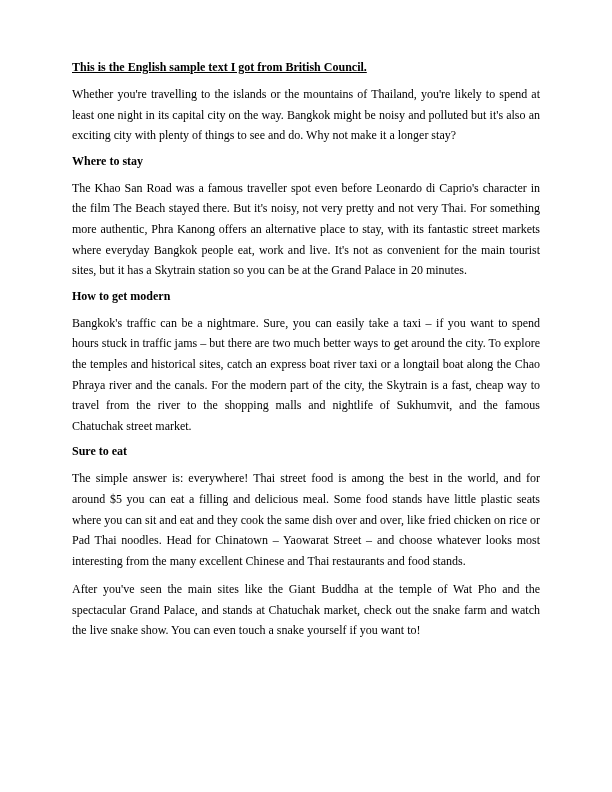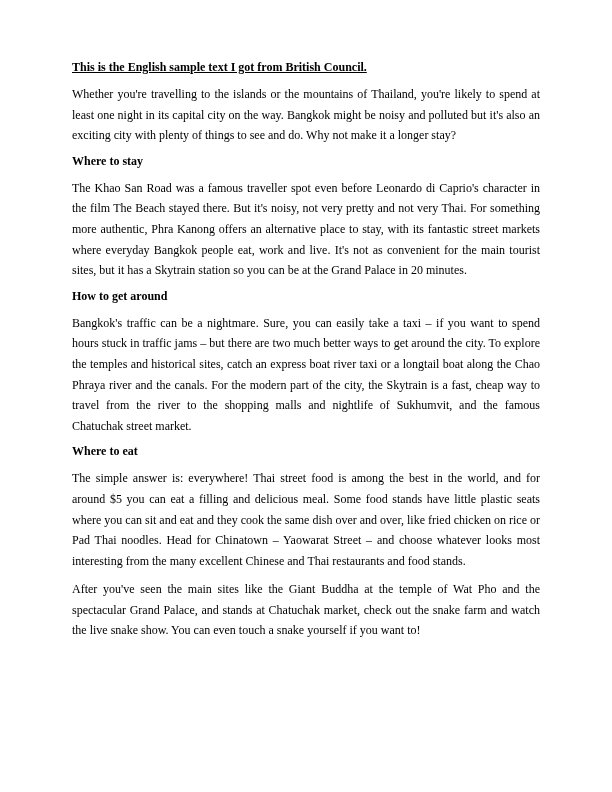--- a/index.html
+++ b/index.html
@@ -47,25 +47,25 @@
 <div class="page">
   <p class="title">This is the English sample text I got from British Council.</p>
   <p class="para">Whether you're travelling to the islands or the mountains of Thailand, you're likely to spend at least one night in its capital city on the way. Bangkok might be noisy and polluted but it's also an exciting city with plenty of things to see and do. Why not make it a longer stay?</p>
 
   <div>
     <p class="heading">Where to stay</p>
     <p class="para">The Khao San Road was a famous traveller spot even before Leonardo di Caprio's character in the film The Beach stayed there. But it's noisy, not very pretty and not very Thai. For something more authentic, Phra Kanong offers an alternative place to stay, with its fantastic street markets where everyday Bangkok people eat, work and live. It's not as convenient for the main tourist sites, but it has a Skytrain station so you can be at the Grand Palace in 20 minutes.</p>
   </div>
 
   <div>
-    <p class="heading">How to get around</p>
+    <p class="heading">How to get modern</p>
     <p class="para">Bangkok's traffic can be a nightmare. Sure, you can easily take a taxi – if you want to spend hours stuck in traffic jams – but there are two much better ways to get around the city. To explore the temples and historical sites, catch an express boat river taxi or a longtail boat along the Chao Phraya river and the canals. For the modern part of the city, the Skytrain is a fast, cheap way to travel from the river to the shopping malls and nightlife of Sukhumvit, and the famous Chatuchak street market.</p>
   </div>
 
   <div>
-    <p class="heading">Where to eat</p>
+    <p class="heading">Sure to eat</p>
     <p class="para">The simple answer is: everywhere! Thai street food is among the best in the world, and for around $5 you can eat a filling and delicious meal. Some food stands have little plastic seats where you can sit and eat and they cook the same dish over and over, like fried chicken on rice or Pad Thai noodles. Head for Chinatown – Yaowarat Street – and choose whatever looks most interesting from the many excellent Chinese and Thai restaurants and food stands.</p>
   </div>
 
   <div>
     <p class="para">After you've seen the main sites like the Giant Buddha at the temple of Wat Pho and the spectacular Grand Palace, and stands at Chatuchak market, check out the snake farm and watch the live snake show. You can even touch a snake yourself if you want to!</p>
   </div>
 </div>
 
 </body></html>

